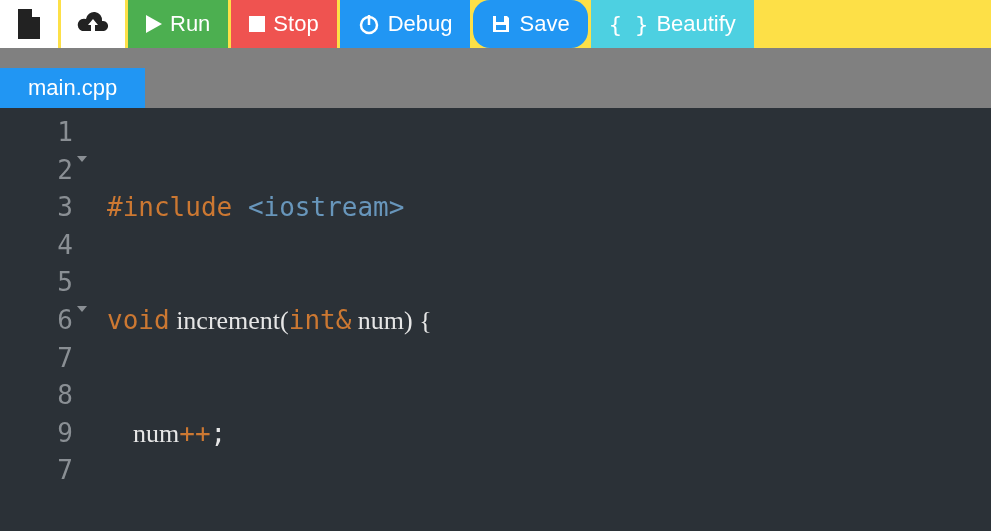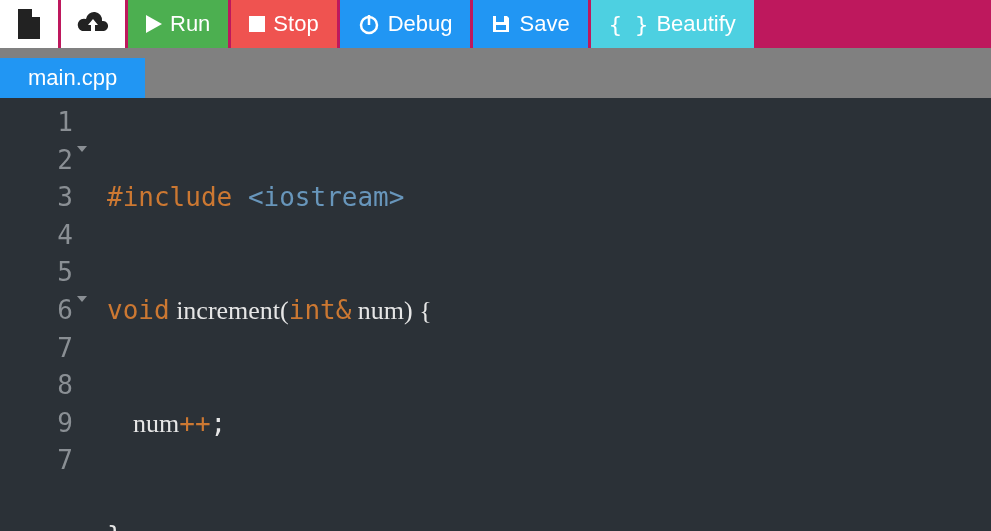--- a/index.html
+++ b/index.html
@@ -6,21 +6,21 @@
     body {
       width: 991px;
       height: 531px;
       background: #808080;
       font-family: -apple-system, BlinkMacSystemFont, "Segoe UI", sans-serif;
       overflow: hidden;
     }
     .toolbar {
       display: flex;
       height: 48px;
-      background: #be185d;
+      background: #fde047;
       gap: 3px;
     }
     .icon-btn {
       background: #ffffff;
       width: 58px;
       height: 48px;
       display: flex;
       align-items: center;
       justify-content: center;
       cursor: pointer;
@@ -34,27 +34,27 @@
       color: #fff;
       font-size: 22px;
       font-weight: 400;
       cursor: pointer;
       gap: 8px;
     }
     .btn-run { background: #4CAF50; }
     .btn-debug { background: #2196F3; }
     .btn-stop { background: #EF5350; }
     .btn-share { background: #FFA726; }
-    .btn-save { background: #2196F3; }
+    .btn-save { background: #2196F3; border-radius: 17px; }
     .btn-beautify { background: #4DD0E1; }
     .tabs-bar {
       height: 40px;
       background: #808080;
       display: flex;
-      margin-top: 10px;
+      margin-top: 20px;
     }
     .tab {
       background: #2196F3;
       color: #fff;
       padding: 0 28px;
       height: 40px;
       display: flex;
       align-items: center;
       font-size: 22px;
       cursor: pointer;

